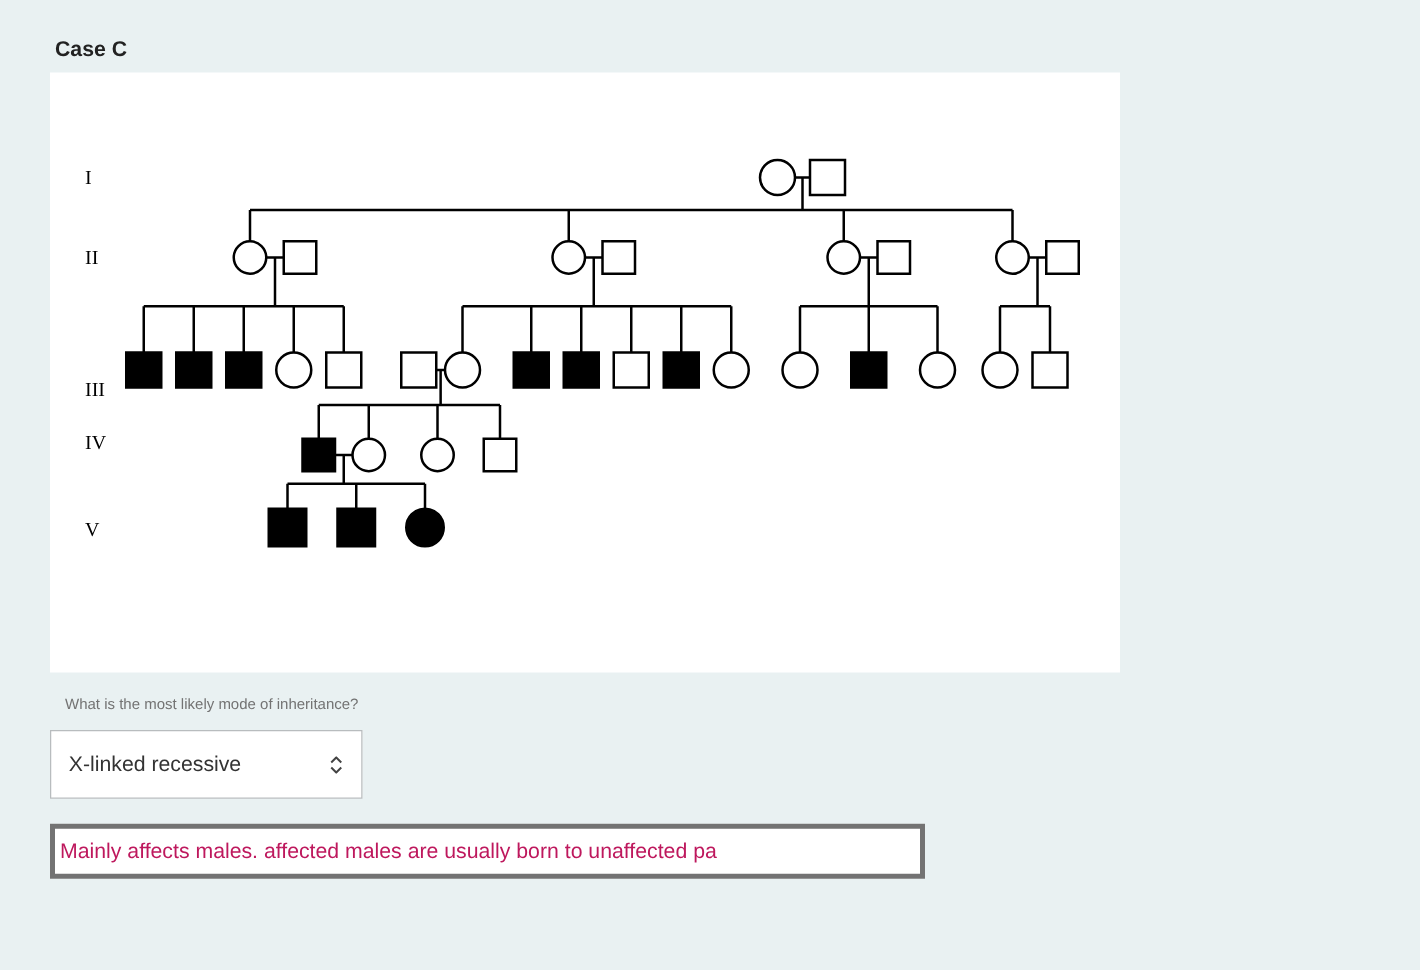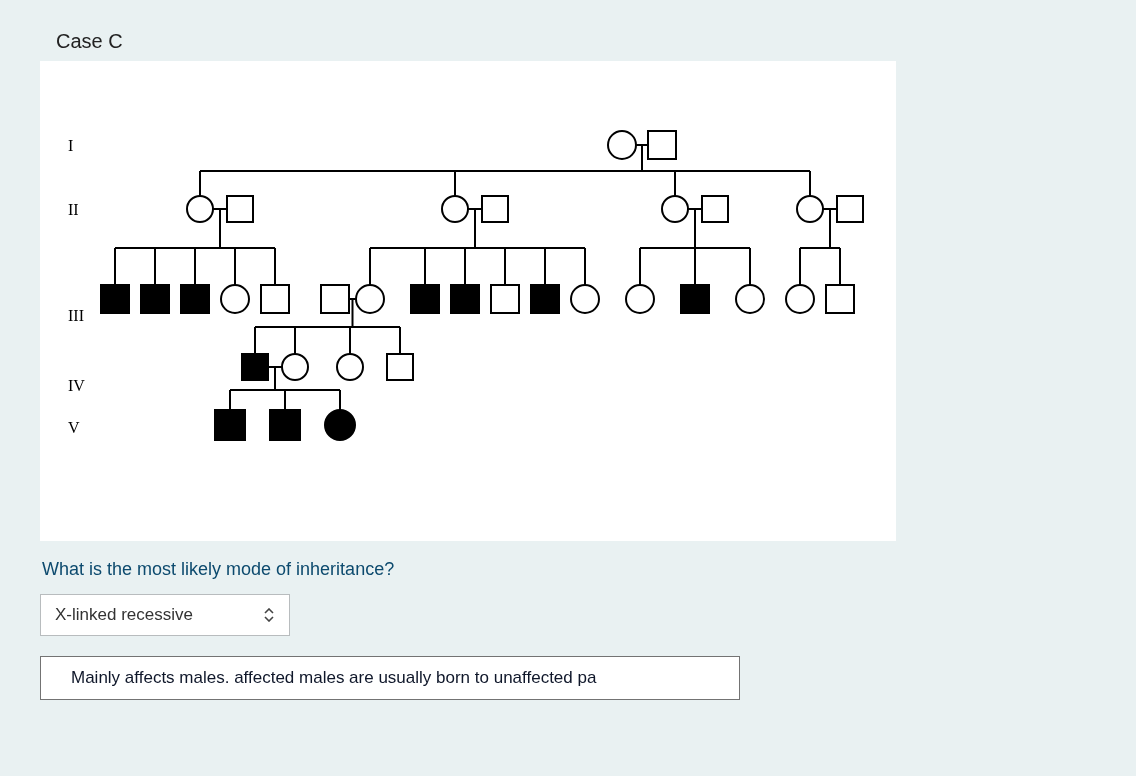--- a/index.html
+++ b/index.html
@@ -8,23 +8,23 @@
     font-family:"Helvetica Neue",Arial,sans-serif;
     color:#222;
   }
   .page{
     width:1136px; height:776px;
     box-sizing:border-box;
     padding:30px 40px 0 40px;
     position:relative;
   }
   .case-title{
-    font-weight:400;
-    font-size:20px;
-    margin:0 0 8px 16px;
+    font-weight:700;
+    font-size:17px;
+    margin:0 0 8px 4px;
   }
   .chart-panel{
     background:#fff;
     width:856px;
     height:480px;
     position:relative;
     margin-bottom:18px;
     box-sizing:border-box;
   }
   .chart-panel svg{
@@ -32,81 +32,81 @@
   }
   .gen-labels{
     position:absolute; left:28px; top:0;
     font-family:"Times New Roman",serif;
     font-size:16px;
     color:#000;
   }
   .gen-labels div{ position:absolute; left:0; }
 
   .question{
-    font-size:18px;
-    color:#0c4a6e;
-    margin:0 0 14px 2px;
+    font-size:12px;
+    color:#737373;
+    margin:0 0 14px 12px;
   }
 
   .select-wrap{
     position:relative;
     display:inline-block;
     margin-bottom:20px;
   }
   .select-box{
     border:1px solid #b8bcbe;
     background:#fff;
-    height:42px;
+    height:55px;
     min-width:250px;
     padding:0 44px 0 14px;
     box-sizing:border-box;
     display:inline-flex;
     align-items:center;
     font-size:17px;
     color:#333;
     cursor:pointer;
   }
   .select-caret{
     position:absolute;
     right:14px; top:50%;
     transform:translateY(-50%);
     width:12px; height:14px;
     pointer-events:none;
   }
   .select-caret svg{display:block}
 
   .text-input{
-    border:1px solid #737373;
+    border:4px solid #737373;
     background:#fff;
     height:44px;
     width:700px;
     box-sizing:border-box;
-    padding:0 30px;
+    padding:0 4px;
     font-size:17px;
-    color:#0f172a;
+    color:#be185d;
     overflow:hidden;
     white-space:nowrap;
     display:flex;
     align-items:center;
   }
 </style>
 </head>
 <body>
 
 <div class="page">
 
   <h3 class="case-title">Case C</h3>
 
   <div class="chart-panel">
 
     <div class="gen-labels">
       <div style="top:76px">I</div>
       <div style="top:140px">II</div>
       <div style="top:246px">III</div>
-      <div style="top:316px">IV</div>
+      <div style="top:288px">IV</div>
       <div style="top:358px">V</div>
     </div>
 
     <svg id="ped-svg" width="856" height="480">
         <line x1="596" y1="84" x2="608" y2="84" stroke="#000" stroke-width="2"></line>
         <line x1="173" y1="148" x2="187" y2="148" stroke="#000" stroke-width="2"></line>
         <line x1="428" y1="148" x2="442" y2="148" stroke="#000" stroke-width="2"></line>
         <line x1="648" y1="148" x2="662" y2="148" stroke="#000" stroke-width="2"></line>
         <line x1="783" y1="148" x2="797" y2="148" stroke="#000" stroke-width="2"></line>
         <line x1="309" y1="238" x2="316" y2="238" stroke="#000" stroke-width="2"></line>

